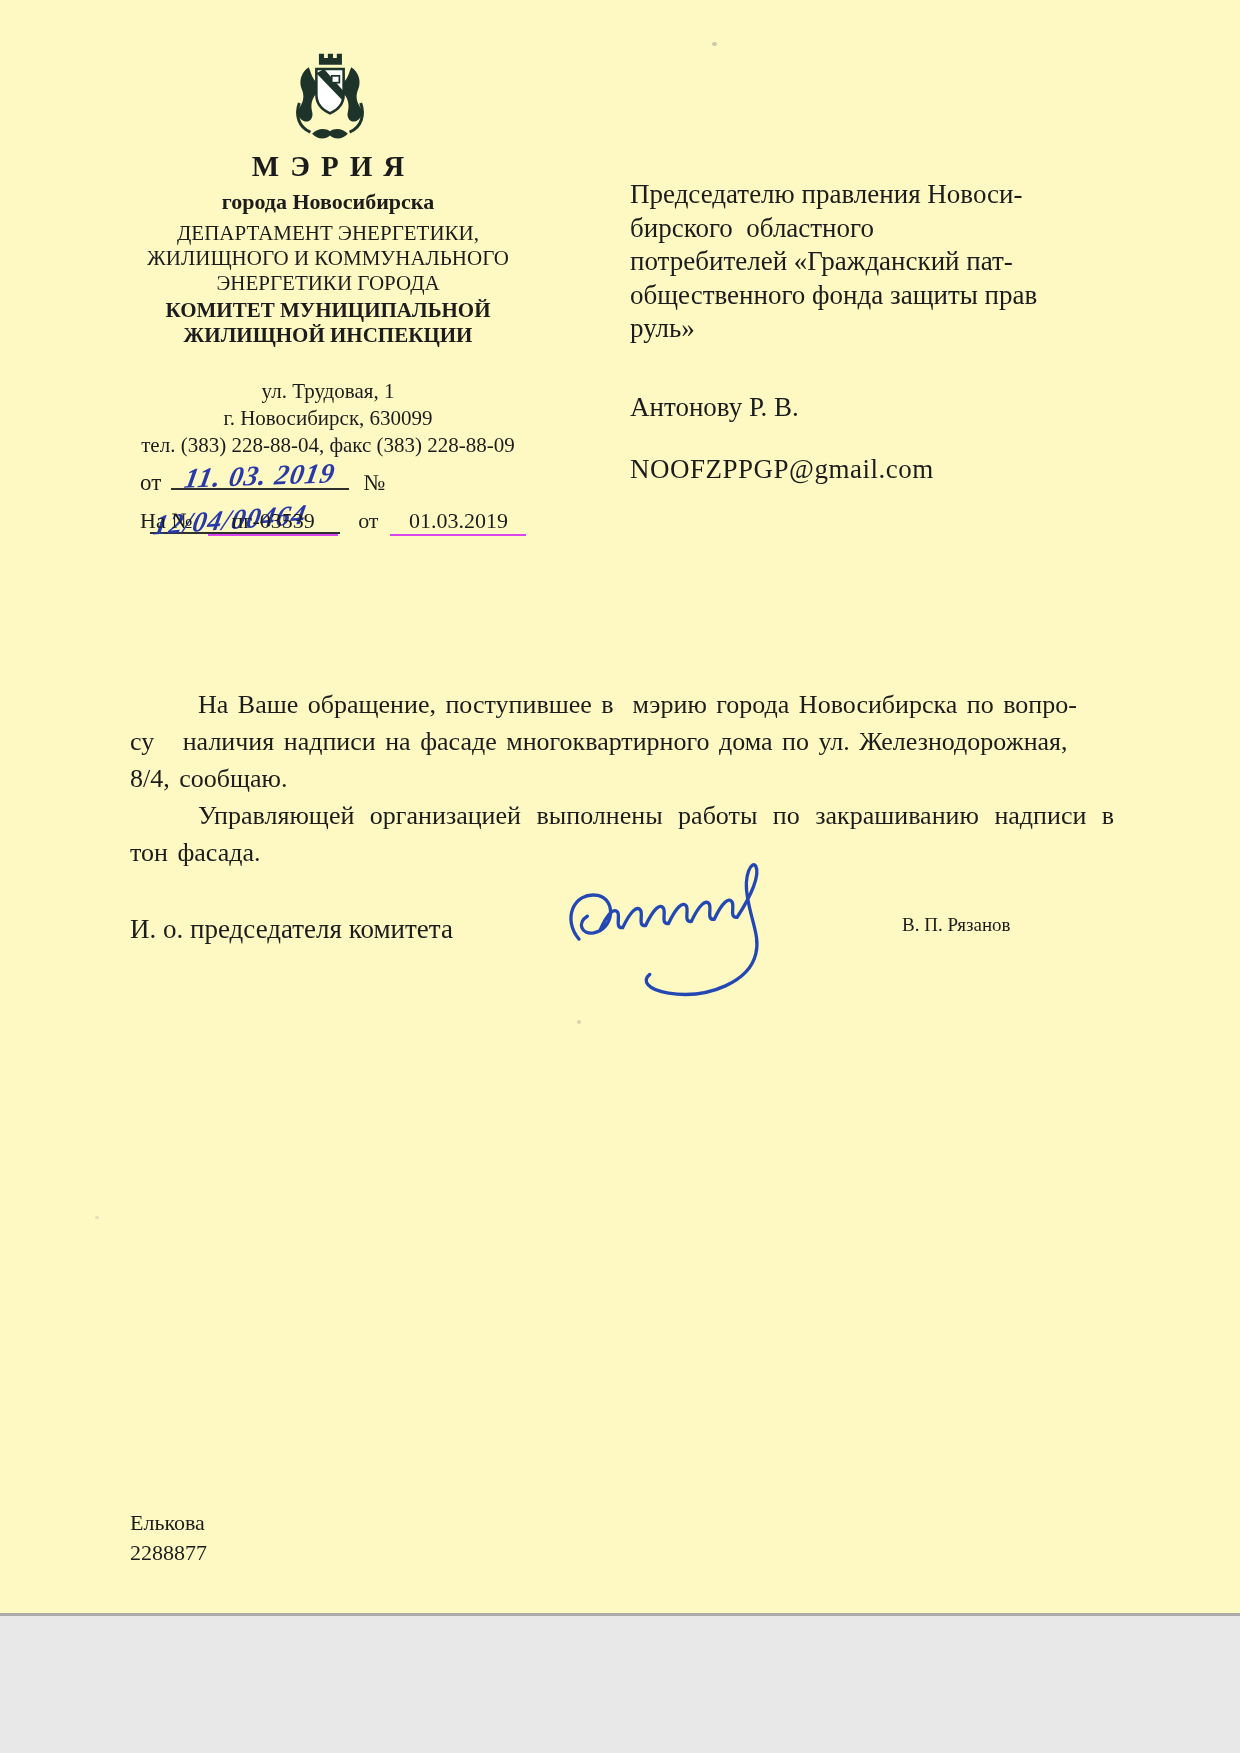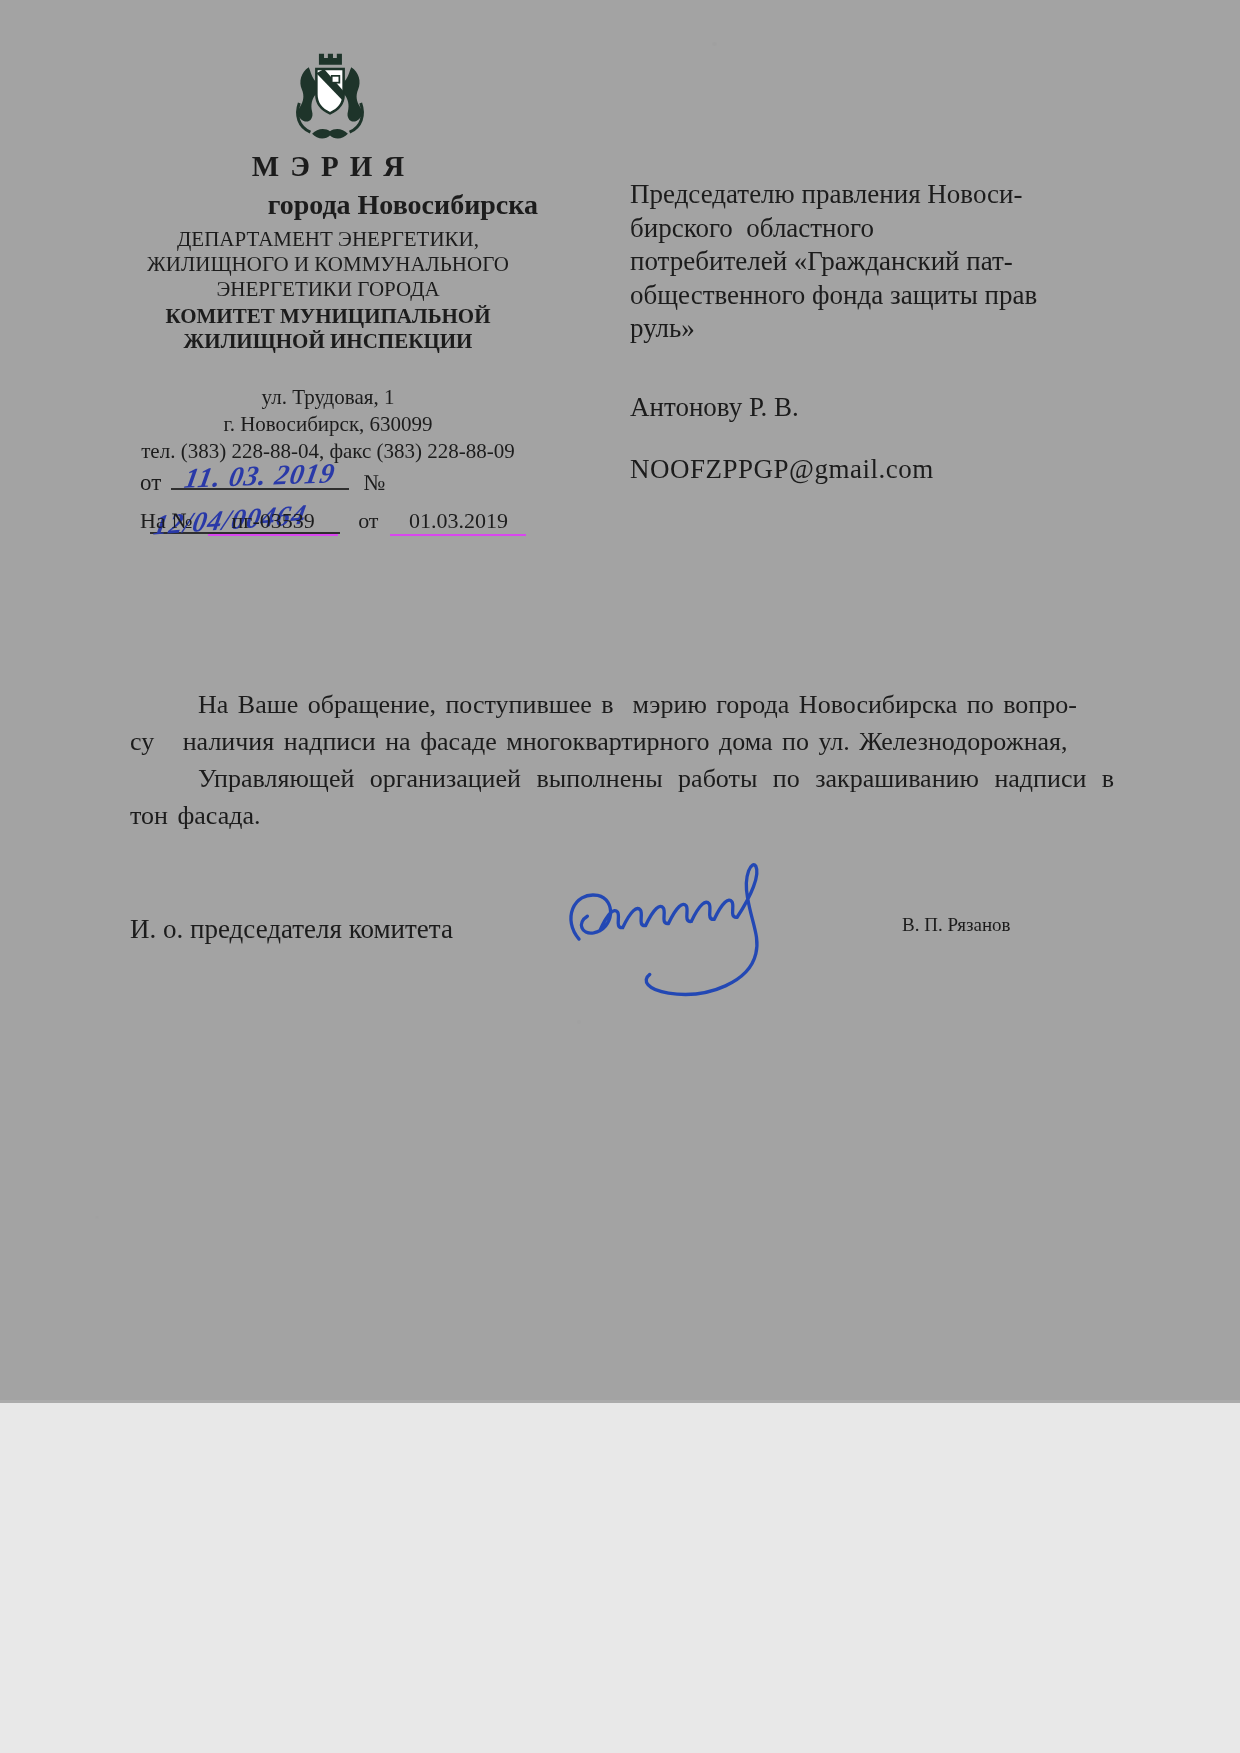--- a/index.html
+++ b/index.html
@@ -1,27 +1,27 @@
 <!DOCTYPE html>
 <html><head>
 <meta charset="utf-8">
 <style>
   html,body{margin:0;padding:0;background:#e8e8e8;}
   .page{
     position:relative;
-    width:1240px;height:1403px;
-    background:#a3a3a3;
+    width:1240px;height:1616px;
+    background:#fef9c3;
     font-family:"Liberation Serif","DejaVu Serif",serif;
     color:#1c1c1c;
     overflow:hidden;
   }
   
   .lh{position:absolute;left:118px;top:150px;width:420px;text-align:center;}
   .lh .t1{font-size:29px;font-weight:bold;letter-spacing:.38em;text-indent:.38em;}
-  .lh .t2{font-size:28px;font-weight:bold;margin-top:6px;text-align:right;}
+  .lh .t2{font-size:22px;font-weight:bold;margin-top:6px;}
   .lh .dept{font-size:21px;margin-top:6px;line-height:25px;}
   .lh .committee{font-size:21px;font-weight:bold;line-height:25px;margin-top:2px;}
   .lh .addr{font-size:21px;line-height:27px;margin-top:30px;text-align:center;}
   .lh div[data-bind-list] div{white-space:pre;}
   .arms{position:absolute;left:286px;top:52px;width:88px;height:92px;}
   
   .refline{position:absolute;left:140px;top:452px;width:440px;font-size:23px;}
   .refline .lbl{display:inline-block;vertical-align:baseline;}
   .ref-slot{display:inline-block;border-bottom:2px solid #2f2f2f;text-align:center;vertical-align:baseline;position:relative;}
   .slot-date{width:178px;margin-left:10px;margin-right:14px;height:36px;}
@@ -123,21 +123,21 @@
         <div>потребителей «Гражданский пат-</div>
         <div>общественного фонда защиты прав</div>
         <div>руль»</div>
       </div>
     <div class="rname" data-bind="recipient.name">Антонову Р. В.</div>
     <div class="remail" data-bind="recipient.email">NOOFZPPGP@gmail.com</div>
   </div>
 
 
   <div class="bodytext">
-    <div class="para1" data-bind-list="body.paragraph_1_lines"><div>На Ваше обращение, поступившее в  мэрию города Новосибирска по вопро-</div><div>су   наличия надписи на фасаде многоквартирного дома по ул. Железнодорожная,</div></div>
+    <div class="para1" data-bind-list="body.paragraph_1_lines"><div>На Ваше обращение, поступившее в  мэрию города Новосибирска по вопро-</div><div>су   наличия надписи на фасаде многоквартирного дома по ул. Железнодорожная,</div><div>8/4, сообщаю.</div></div>
     <div class="para2" data-bind-list="body.paragraph_2_lines"><div>Управляющей организацией выполнены работы по закрашиванию надписи в</div><div>тон фасада.</div></div>
   </div>
 
   <div class="sig-position" data-bind="signature.position_title">И. о. председателя комитета</div>
 
   <svg class="sig-script" viewBox="0 0 250 160" aria-hidden="true">
     <path fill="none" stroke="#2348b4" stroke-width="3.2" stroke-linecap="round" d="M26 82 C10 64 20 36 44 40 C62 44 60 72 40 76 C28 78 24 66 34 60
          M46 74 C54 56 60 52 63 56 C66 60 60 72 68 71
          C76 54 82 50 85 54 C88 58 82 70 90 69
          C98 52 104 48 107 52 C110 56 104 68 112 67

